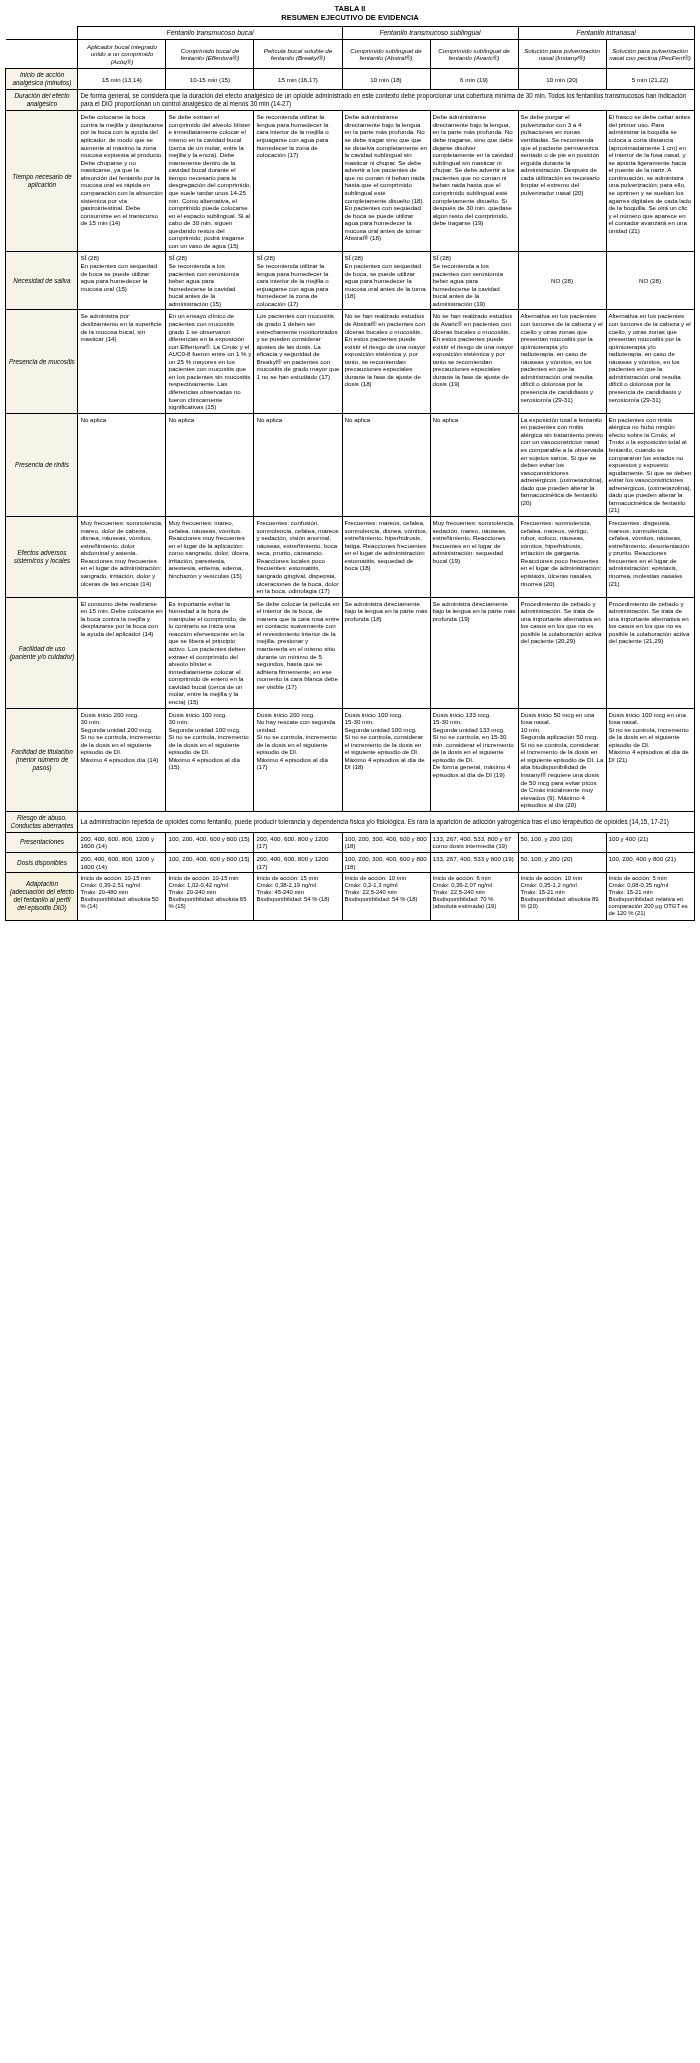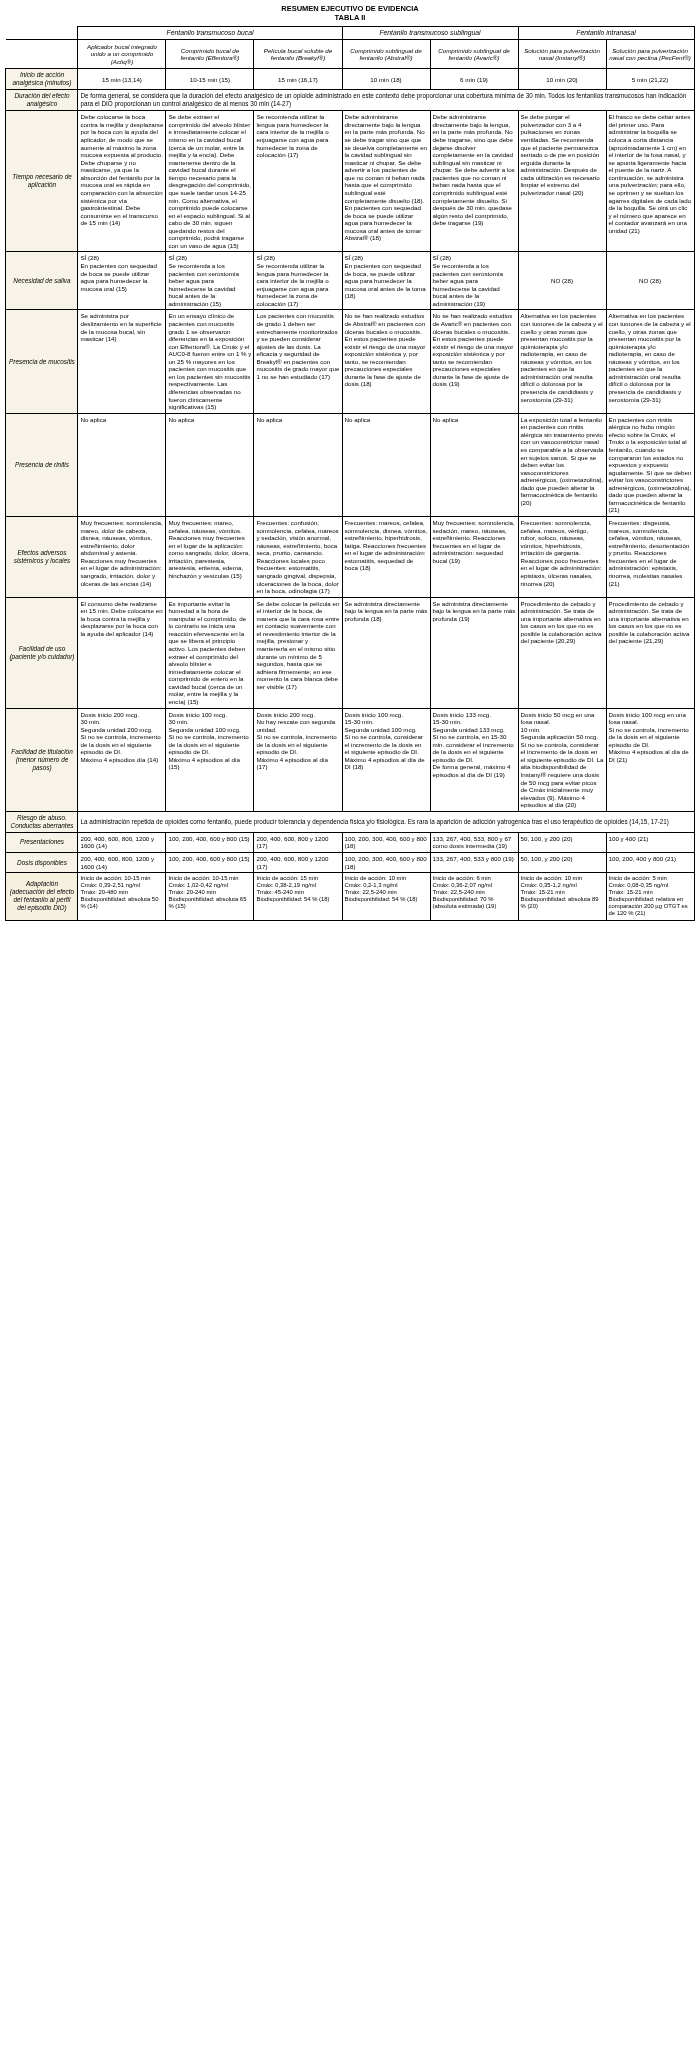--- a/index.html
+++ b/index.html
@@ -80,22 +80,22 @@
   .adapt {
     font-size: 5.9px;
     line-height: 1.2;
   }
 </style>
 </head>
 <body>
 
 <div id="page">
 
+  <div class="doc-title">TABLA II</div>
   <div class="doc-title">RESUMEN EJECUTIVO DE EVIDENCIA</div>
-  <div class="doc-title">TABLA II</div>
 
   <table>
     <colgroup>
       <col style="width:72px">
       <col style="width:88px">
       <col style="width:88px">
       <col style="width:88px">
       <col style="width:88px">
       <col style="width:88px">
       <col style="width:88px">

